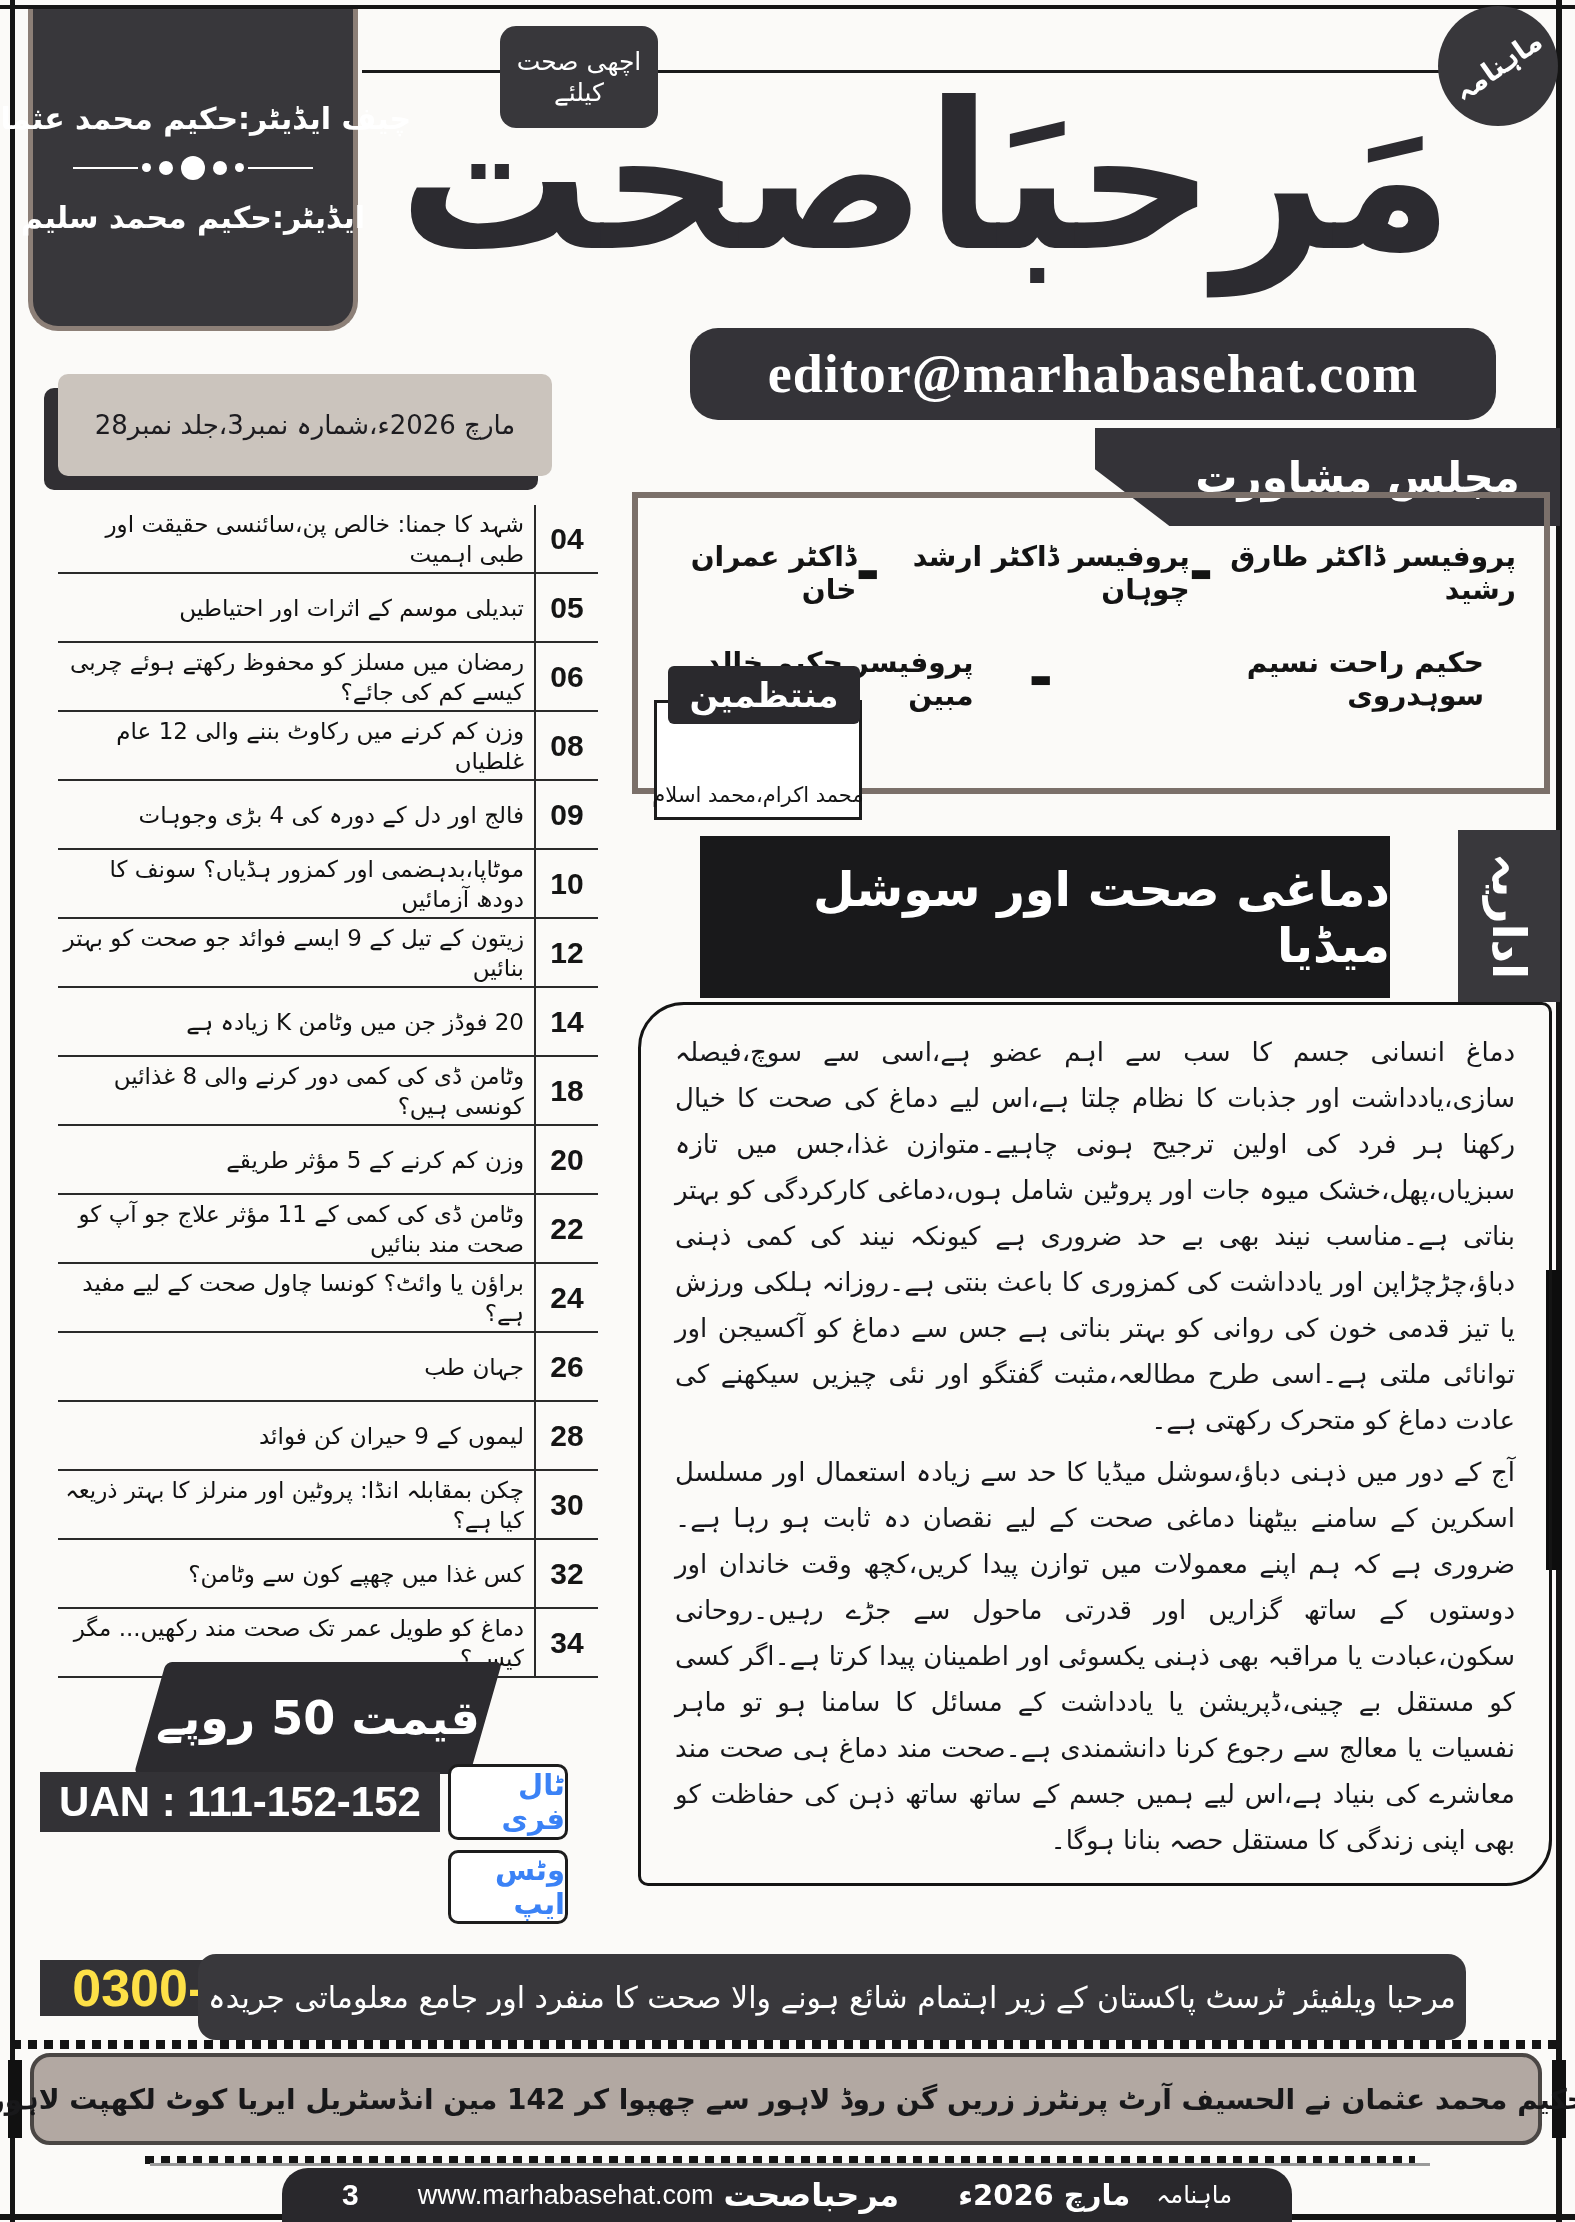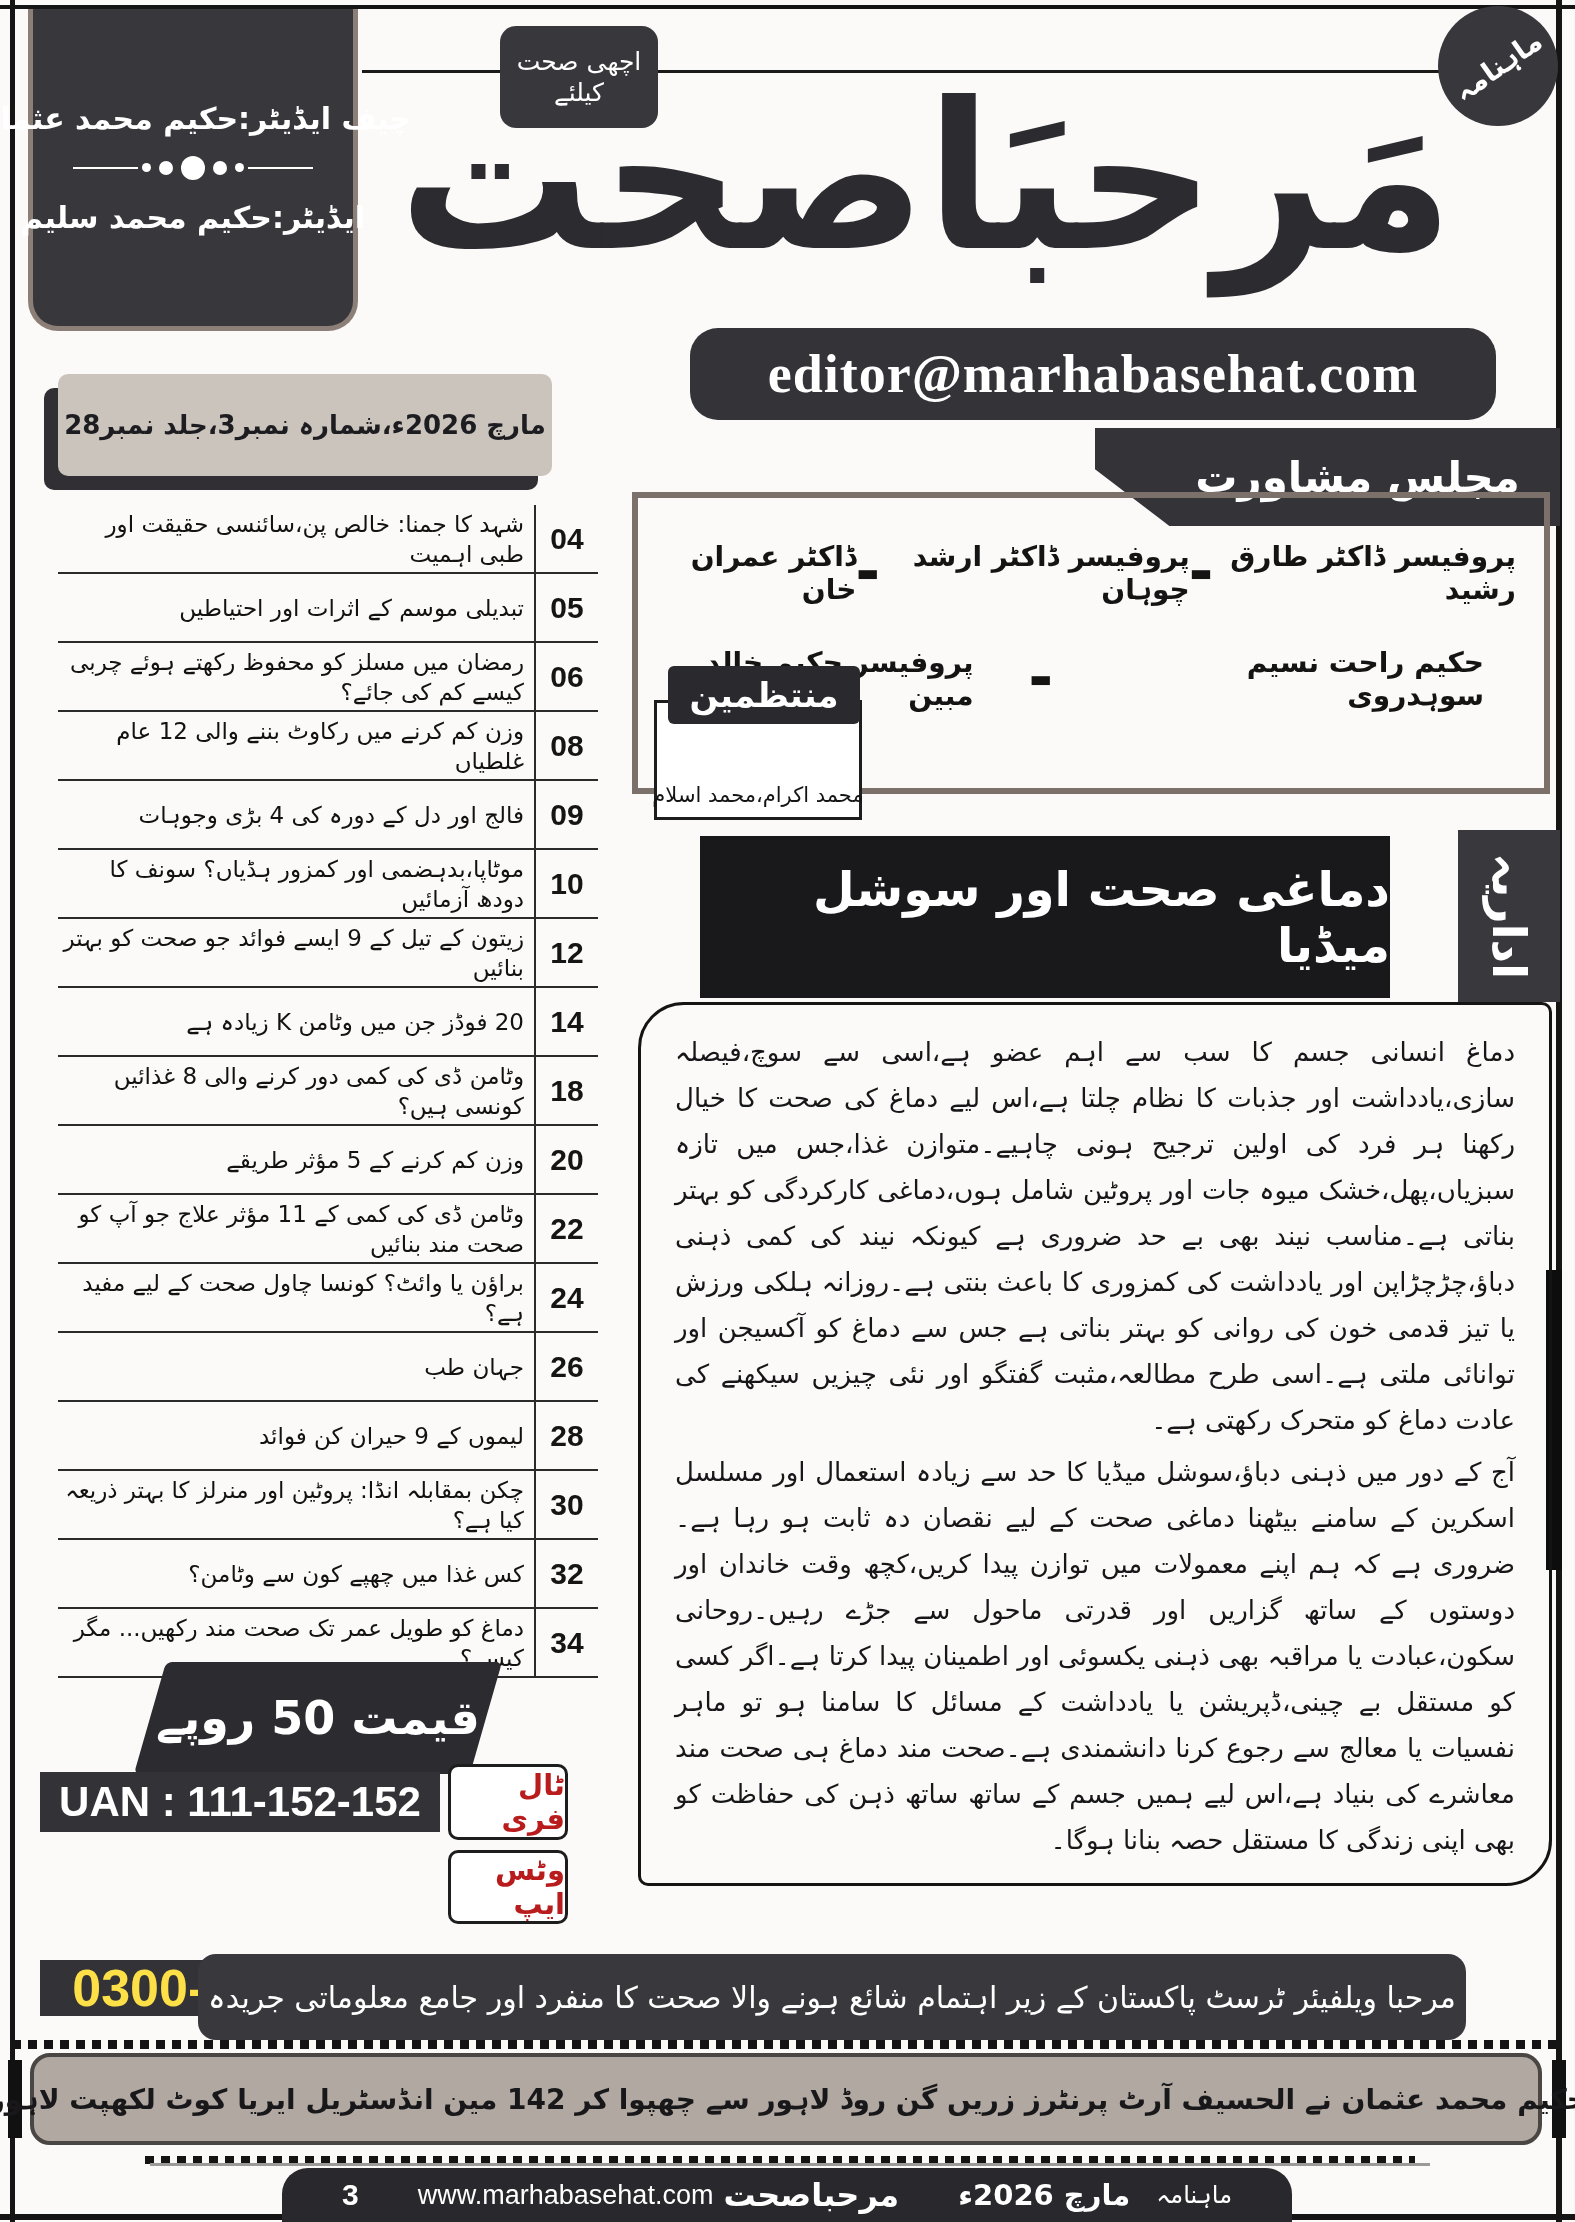--- a/index.html
+++ b/index.html
@@ -29,39 +29,39 @@
   .mast-rule{top:70px;left:362px;width:1196px;height:3px;background:#1a1a1a;}
   .tagline-badge{left:500px;top:26px;width:158px;height:102px;background:#38373b;border-radius:16px;
     color:#fff;font-size:25px;line-height:1.25;text-align:center;direction:rtl;padding:6px;}
   .monthly-circle{left:1438px;top:6px;width:120px;height:120px;border-radius:50%;background:#38373b;color:#fff;}
   .monthly-circle span{transform:rotate(-35deg);font-size:28px;font-weight:bold;}
   .mag-title{left:420px;top:34px;width:1012px;height:286px;direction:rtl;white-space:nowrap;
     font-size:192px;font-weight:bold;color:#2c2b30;transform:scaleY(1.06);}
   .email-box{left:690px;top:328px;width:806px;height:92px;background:#343338;border-radius:28px;
     color:#fff;font-family:"Liberation Serif",serif;font-weight:bold;font-size:54px;letter-spacing:1px;}
   .issue-box{left:58px;top:374px;width:494px;height:102px;background:#cbc4bd;border-radius:10px;
-    box-shadow:-14px 14px 0 0 #312f33;color:#1d1c20;font-weight:bold;font-size:26px;direction:rtl;white-space:nowrap;}
+    box-shadow:-14px 14px 0 0 #312f33;color:#1d1c20;font-weight:normal;font-size:26px;direction:rtl;white-space:nowrap;}
 
   
   .toc{left:58px;top:505px;width:540px;}
   .toc-row{display:flex;align-items:stretch;min-height:67px;border-bottom:2px solid #2a2a2a;}
   .toc-title{flex:1;direction:rtl;text-align:right;font-size:23px;line-height:30px;color:#121212;
     display:flex;align-items:center;justify-content:flex-start;padding:3px 10px 3px 4px;}
   .toc-num{width:62px;border-left:2px solid #2a2a2a;display:flex;align-items:center;justify-content:center;
     font-family:"Liberation Sans",sans-serif;font-weight:bold;font-size:30px;color:#151515;}
 
   
   .price-tag{left:150px;top:1662px;width:336px;height:112px;background:#2c2b2f;transform:skewX(-16deg);border-radius:6px;}
   .price-tag span{transform:skewX(16deg);color:#fff;font-size:46px;font-weight:bold;direction:rtl;white-space:nowrap;}
   .uan-bar{left:40px;top:1772px;width:400px;height:60px;background:#333236;color:#fff;
     font-family:"Liberation Sans",sans-serif;font-weight:bold;font-size:42px;white-space:nowrap;}
   .phone-bar{left:40px;top:1960px;width:400px;height:56px;background:#333236;color:#fde047;
     font-family:"Liberation Sans",sans-serif;font-weight:bold;font-size:52px;white-space:nowrap;}
   .contact-label{background:#fff;border:3px solid #1d1d1d;border-radius:10px;direction:rtl;
-    font-size:29px;font-weight:bold;color:#b91c1c;}
+    font-size:29px;font-weight:bold;color:#3b82f6;}
   .uan-label{left:448px;top:1764px;width:120px;height:76px;}
   .wa-label{left:448px;top:1850px;width:120px;height:74px;}
 
   
   .advisory-heading{left:1095px;top:428px;width:465px;height:98px;background:#343338;color:#fff;
     font-size:42px;font-weight:bold;direction:rtl;
     clip-path:polygon(0 0,100% 0,100% 100%,16% 100%,0 42%);padding-left:60px;}
   .advisory-box{left:632px;top:492px;width:918px;height:302px;border:6px solid #7b706a;}
   .adv-row{direction:rtl;display:flex;align-items:center;font-size:28px;font-weight:bold;color:#141414;}
   .adv-row1{justify-content:space-between;padding:42px 28px 0 28px;}

